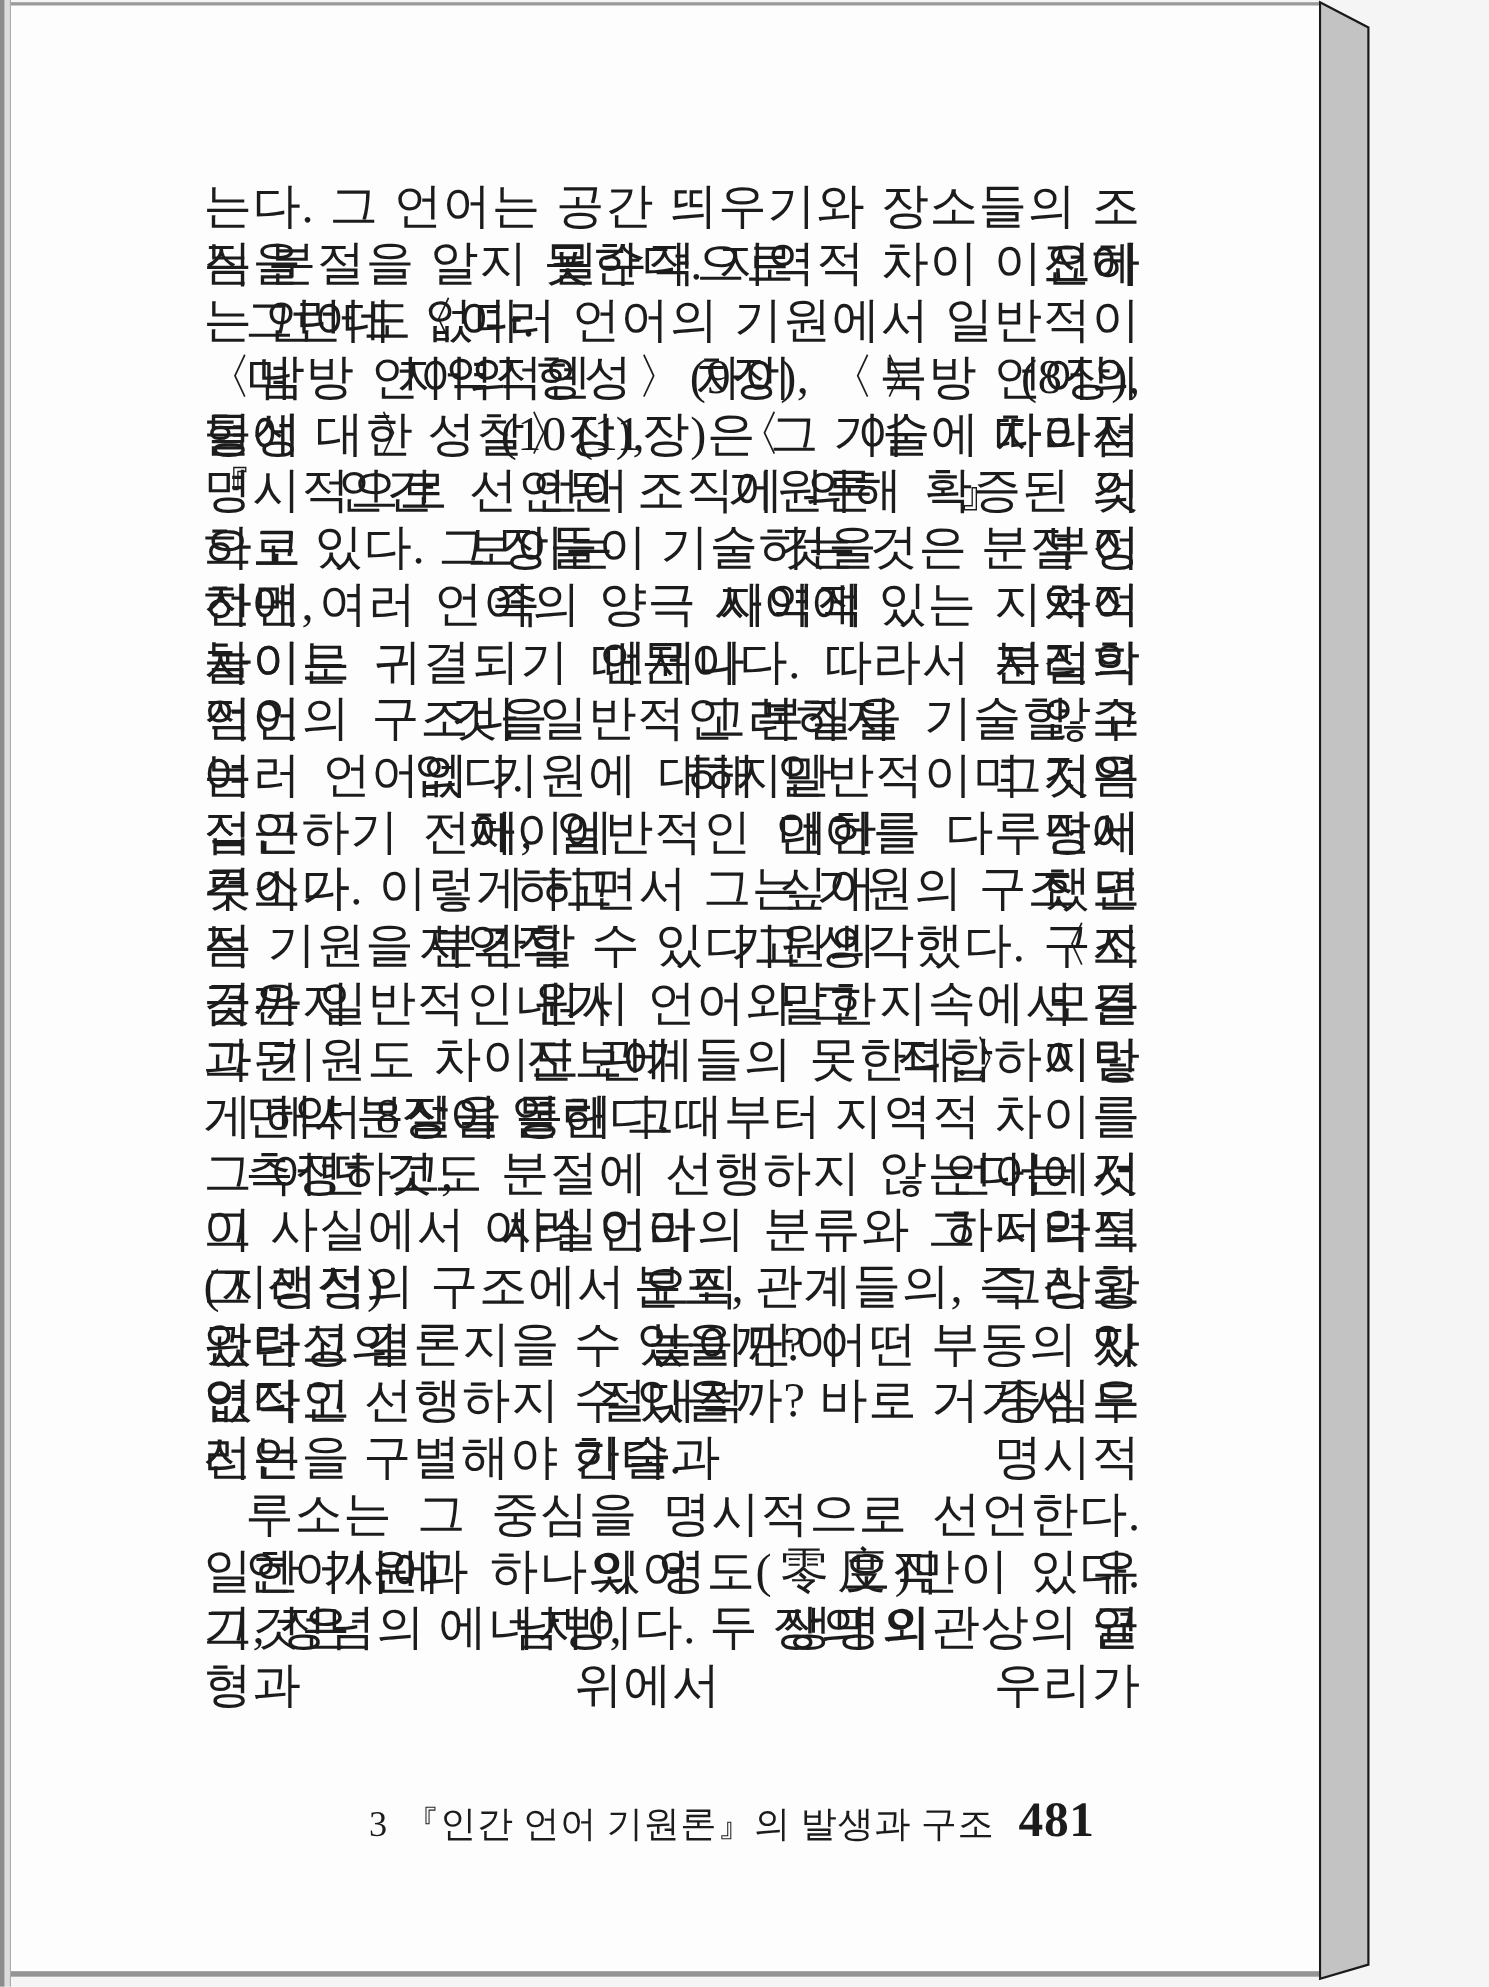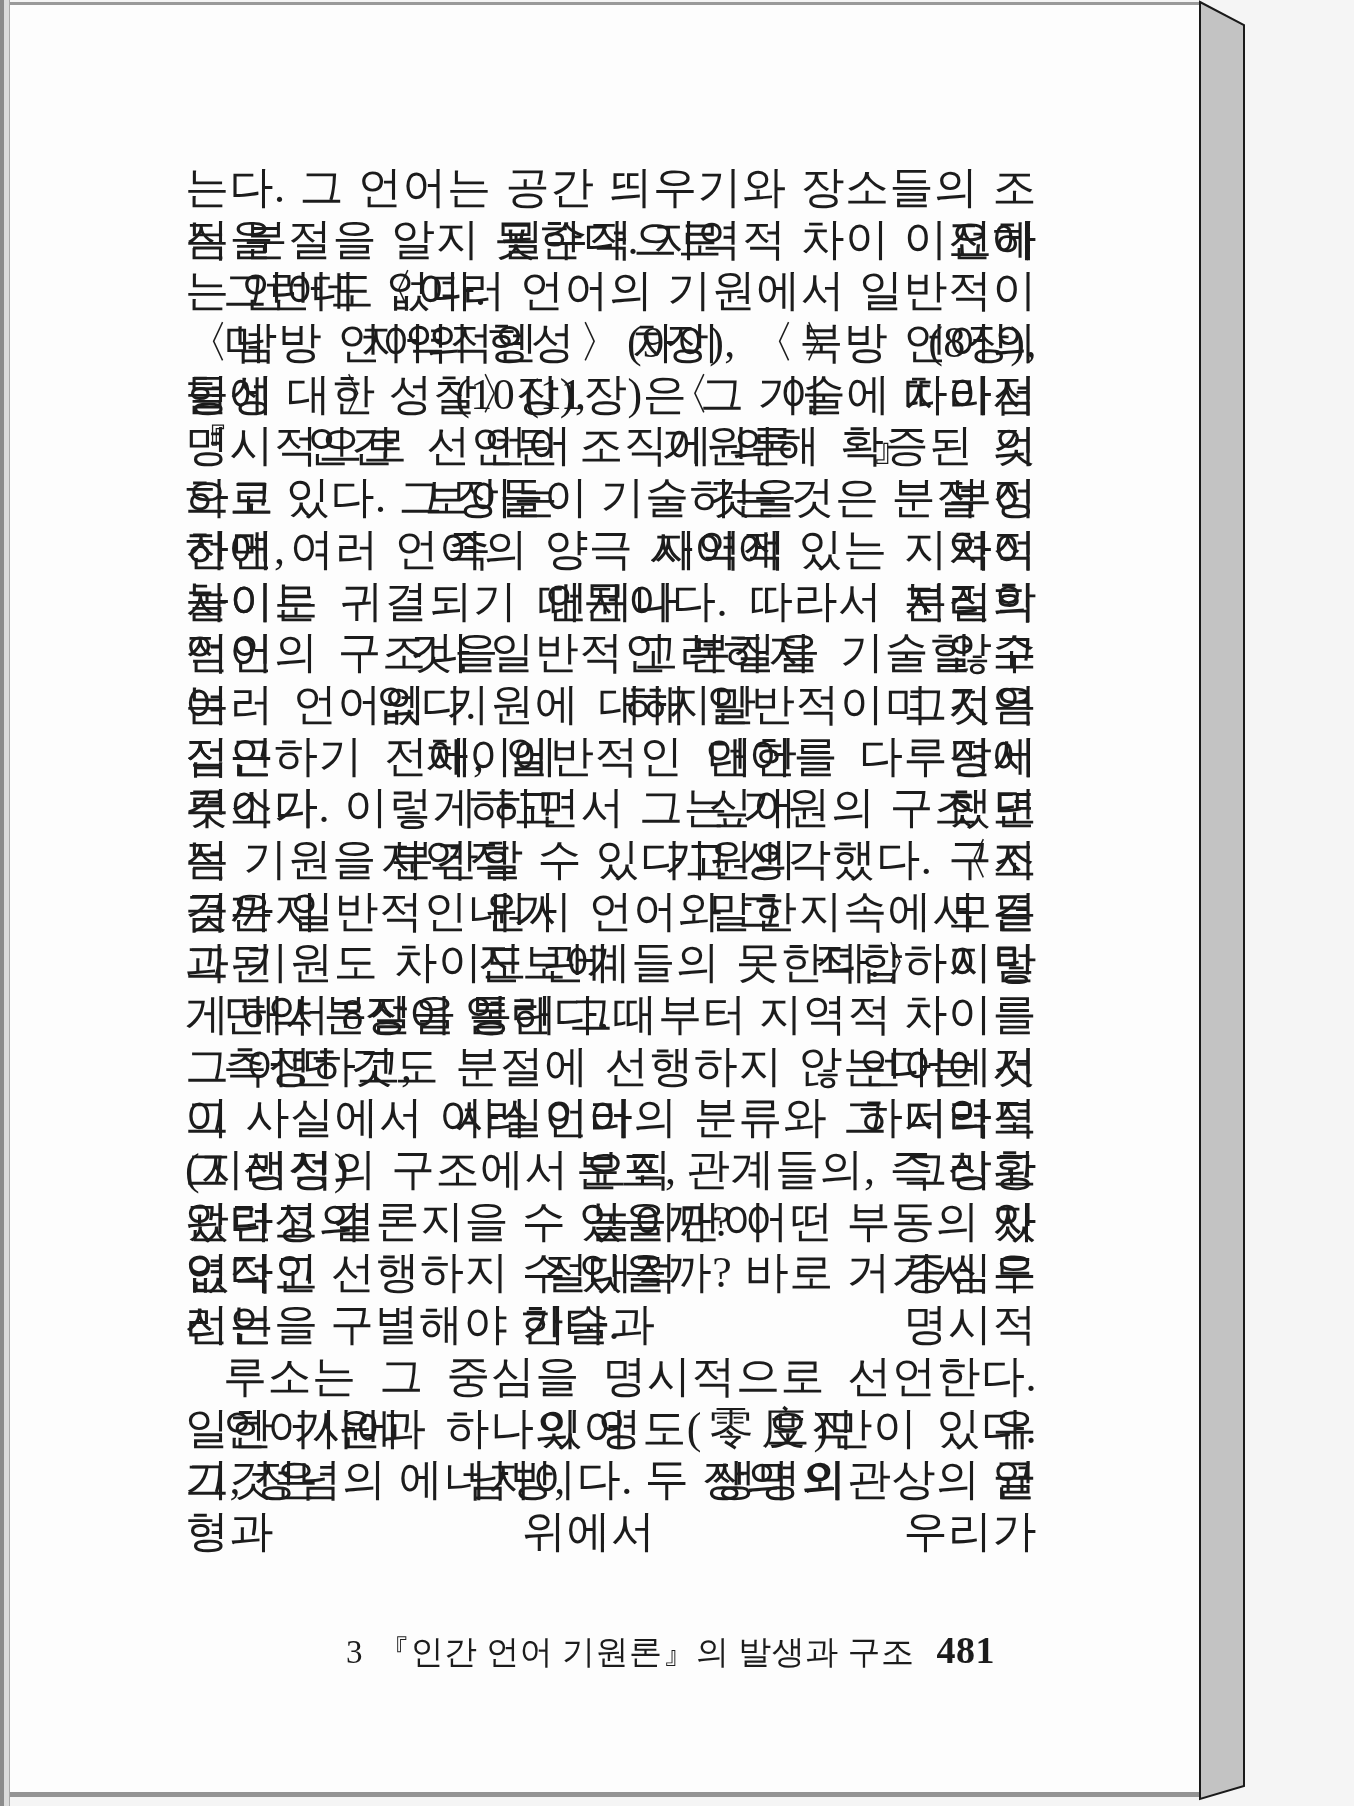--- a/index.html
+++ b/index.html
@@ -67,21 +67,21 @@
     padding-right: 42px;
     box-sizing: border-box;
     font-size: 33px;
     color: #1c1c1c;
     letter-spacing: 0.5px;
   }
   .footer .chapter-no { margin-right: 14px; }
   .footer .page-no {
     font-weight: bold;
     margin-left: 22px;
-    font-size: 38px;
+    font-size: 45px;
   }
 </style>
 </head>
 <body>
 
 <div class="scene">
 
   <div class="spine-edge"></div>
 
   <div class="page-front"></div>

